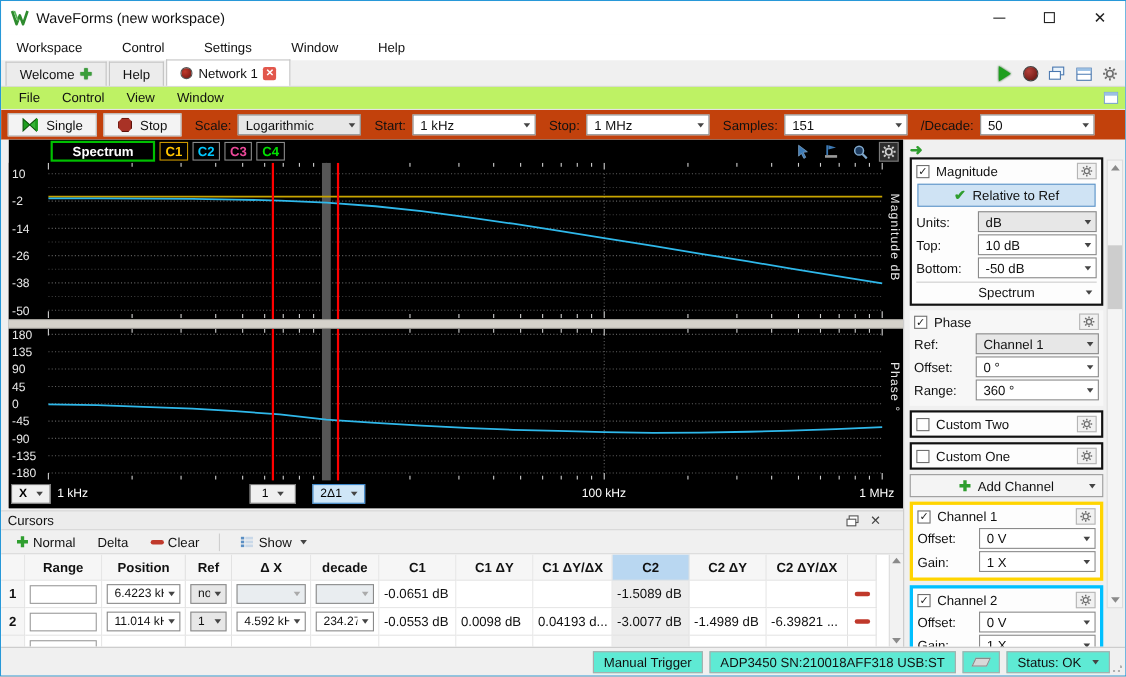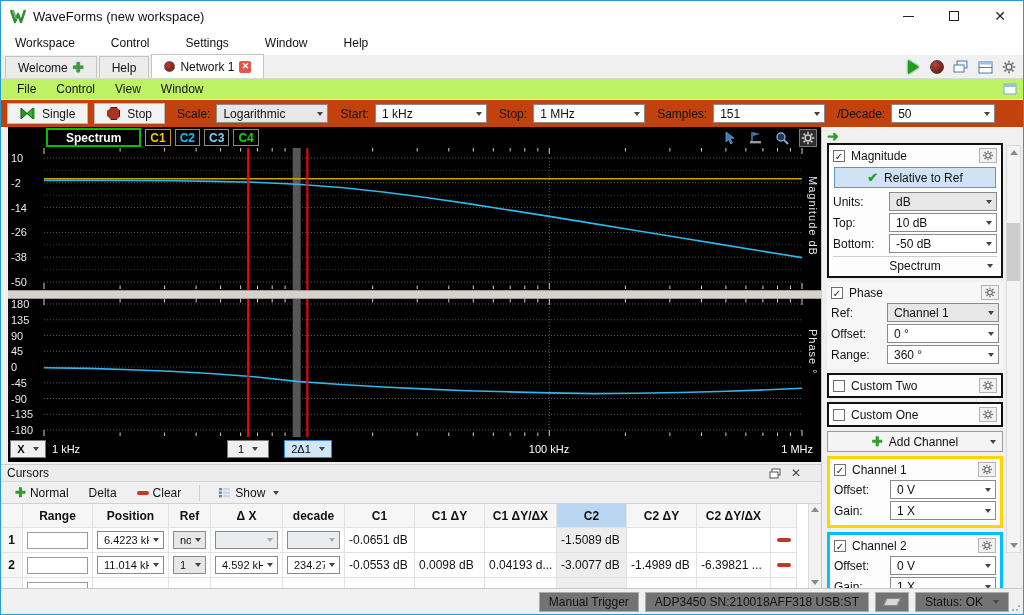--- a/index.html
+++ b/index.html
@@ -51,21 +51,21 @@
 
   
   .content { flex:1 1 auto; display:flex; min-height:0; }
   .left-col { width:820px; flex:0 0 auto; display:flex; flex-direction:column; background:#f0f0f0; }
   .plot-black { margin-left:7px; width:813px; background:#000; position:relative; flex:0 0 auto; }
   .hstrip { height:21px; display:flex; align-items:center; color:#fff; font-size:12px; gap:4px; padding-left:38px; }
   .run-box { border:2px solid #00c000; padding:0 18px; font-weight:bold; height:19px; display:flex; align-items:center; background:#000; }
   .chip { border:1px solid #8a8a8a; height:17px; padding:0 4px; display:flex; align-items:center; font-weight:bold; font-size:12px; background:#000; }
   .chip.c1 { color:#ffc400; border-color:#c89600; }
   .chip.c2 { color:#00c8ff; }
-  .chip.c3 { color:#7dd3fc; }
+  .chip.c3 { color:#ec4899; }
   .chip.c4 { color:#00e000; }
   .hinfo { margin-left:6px; display:flex; gap:14px; font-weight:bold; }
   .hicons { margin-left:auto; display:flex; align-items:center; gap:8px; padding-right:4px; }
   .hicon { width:18px; height:16px; display:flex; align-items:center; justify-content:center; color:#cfcfcf; }
   .hicon.raised { border:1px solid #7a7a7a; background:#2e2e2e; height:18px; }
   .plotwrap { position:relative; }
   .vlabel { position:absolute; right:2px; writing-mode:vertical-rl; color:#e6e6e6; font-size:11px; letter-spacing:1px; }
   .splitter { height:9px; background:#d5d2cb; border-top:1px solid #9f9d98; border-bottom:1px solid #9f9d98; }
   .xstrip { position:relative; height:25px; background:#000; color:#fff; font-size:11px; }
   .xs-btn { position:absolute; display:flex; align-items:center; justify-content:center; gap:4px; background:#f0f0f0; color:#000; border:1px solid #777; height:18px; top:3px; font-size:11px; }
@@ -116,21 +116,21 @@
   .spectrum-row .chev { position:absolute; right:4px; }
   .addch-btn { height:21px; border:1px solid #9a9a9a; background:#f4f4f4; display:flex; align-items:center; justify-content:center; gap:6px; margin-bottom:4px; position:relative; }
   .addch-btn .chev { position:absolute; right:6px; }
   .rp-scroll { position:absolute; right:2px; top:18px; width:15px; height:408px; background:#f4f4f4; border:1px solid #dcdcdc; display:flex; flex-direction:column; align-items:center; }
   .rp-thumb { width:13px; height:58px; background:#cdcdcd; margin-top:68px; }
   .rp-scroll .tri-up { margin-top:4px; }
   .rp-scroll .tri-down { margin-top:auto; margin-bottom:4px; }
 
   
   .statusbar { height:26px; background:#f0f0f0; border-top:1px solid #c9c9c9; display:flex; align-items:center; justify-content:flex-end; gap:6px; padding:0 14px 0 6px; flex:0 0 auto; position:relative; }
-  .sbtn { border:1px solid #ababab; background:#737373; height:20px; padding:0 9px; display:flex; align-items:center; gap:6px; font-size:12px; }
+  .sbtn { border:1px solid #ababab; background:#5eead4; height:20px; padding:0 9px; display:flex; align-items:center; gap:6px; font-size:12px; }
   .eraser { width:14px; height:8px; background:#d8d8d8; border:1px solid #8a8a8a; transform:skewX(-25deg); }
   .grip { position:absolute; right:2px; bottom:2px; width:10px; height:10px; background:
     radial-gradient(circle at 2px 8px,#b0b0b0 1px,transparent 1.2px),
     radial-gradient(circle at 6px 8px,#b0b0b0 1px,transparent 1.2px),
     radial-gradient(circle at 8px 4px,#b0b0b0 1px,transparent 1.2px); }
   svg.iconsvg { display:block; }
 </style>
 </head>
 <body>
 

